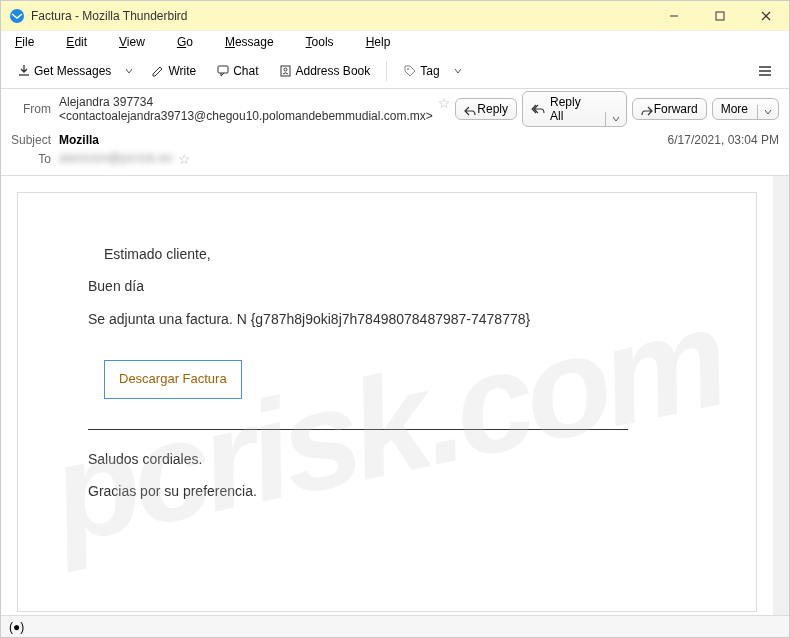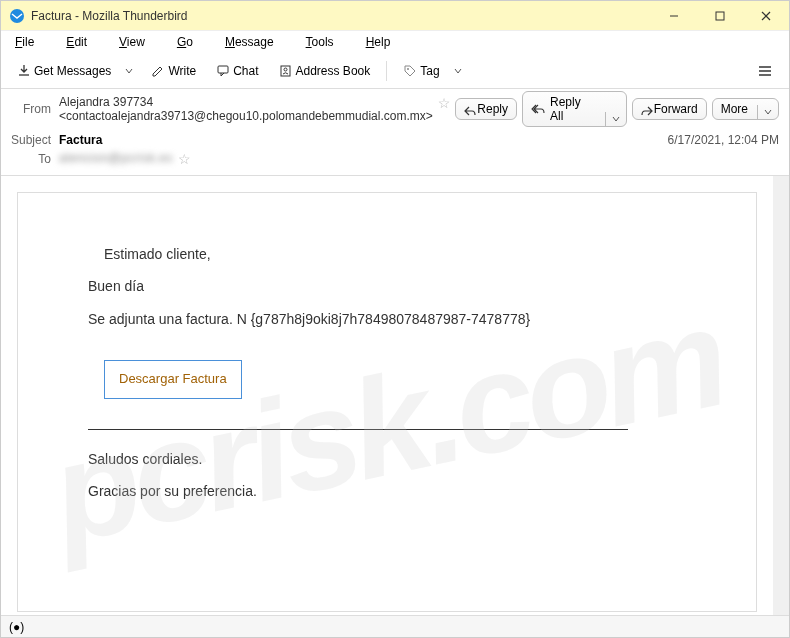--- a/index.html
+++ b/index.html
@@ -211,22 +211,22 @@
         </span>
       <span class="dd">
           <svg width="8" height="8">
             <path d="M1 2 L4 6 L7 2" stroke="#555" fill="none"></path>
           </svg>
         </span>
     </div>
   </div>
   <div class="hdr-row">
     <span class="hdr-label">Subject</span>
-    <span class="hdr-value subject-val">Factura</span>
-    <span class="hdr-date">6/17/2021, 12:04 PM</span>
+    <span class="hdr-value subject-val">Mozilla</span>
+    <span class="hdr-date">6/17/2021, 03:04 PM</span>
   </div>
   <div class="hdr-row">
     <span class="hdr-label">To</span>
     <span class="hdr-value">
       <span class="blurred">atencion@pcrisk.es</span>
       <span class="star">☆</span>
     </span>
   </div>
 </div>
 

